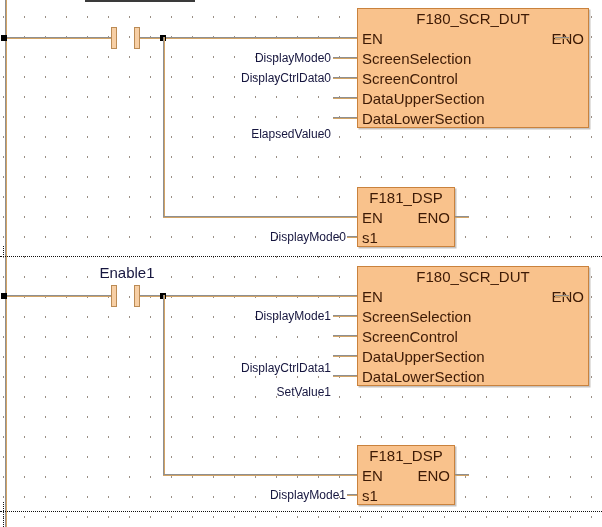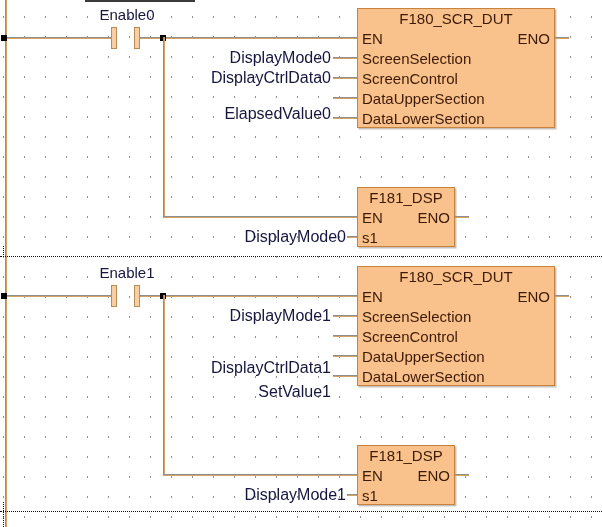--- a/index.html
+++ b/index.html
@@ -25,45 +25,44 @@
   
   .contact-label{position:absolute; left:63px; top:6px; width:128px; height:17px;
                  text-align:center; font-size:15px; line-height:17px; color:#16163f;}
   .cbar{position:absolute; top:27px; width:6px; height:22px;
         background:#f7cfa5; border:1px solid #bb8b55; box-sizing:border-box;}
   .cbar.b1{left:111px;} .cbar.b2{left:134px;}
   
   .fb{position:absolute; background:#f9c28c; border:1px solid #c9823d;
       box-sizing:border-box; color:#3d1a05; font-size:15px;
       box-shadow:1.5px 1.5px 0 rgba(130,120,110,0.45);}
-  .fb-main{left:357px; top:8px; width:198px; height:120px;}
+  .fb-main{left:357px; top:8px; width:232px; height:120px;}
   .fb-sub{left:357px; top:187px; width:98px; height:60px;}
   .fb-title{height:20px; line-height:20px; text-align:center; white-space:nowrap;}
   .fb-row{height:20px; line-height:20px; padding:0 4px; display:flex;
           justify-content:space-between; white-space:nowrap;}
   
   .varlab{position:absolute; height:20px; line-height:20px; text-align:right;
-          font-size:16px; color:#16163f; white-space:nowrap;}
+          font-size:12px; color:#16163f; white-space:nowrap;}
   .in-main{left:130px; width:201px;}
   .in-sub{left:146px; width:200px;}
   
   .sep{position:absolute; left:0; width:602px; height:0; border-top:1px dotted #111;}
   .vsep{position:absolute; width:0; border-left:1px dotted #111;}
   .cutoff{position:absolute; left:85px; top:0; width:110px; height:2px; background:#3a3a3a;}
 </style>
 </head>
 <body>
 
 <div id="canvas">
 
   <div class="cutoff"></div>
   <div class="rail"></div>
 
   <div class="net" id="net1">
-    <div class="contact-label">Enable0</div>
     <div class="hwire" style="left:6px;top:37px;width:105px;"></div>
     <div class="cbar b1"></div>
     <div class="cbar b2"></div>
     <div class="hwire" style="left:140px;top:37px;width:217px;"></div>
     <div class="junction" style="left:1px;top:35px;"></div>
     <div class="junction" style="left:160px;top:35px;"></div>
     <div class="vwire" style="left:163px;top:37px;height:181px;"></div>
     <div class="hwire" style="left:163px;top:216px;width:194px;"></div>
 
     <div class="fb fb-main">
@@ -86,21 +85,21 @@
         </div>
     </div>
 
     <div class="hwire" style="left:555px;top:37px;width:14px;"></div>
     <div class="hwire" style="left:333px;top:57px;width:24px;"></div>
     <div class="hwire" style="left:333px;top:77px;width:24px;"></div>
     <div class="hwire" style="left:333px;top:97px;width:24px;"></div>
     <div class="hwire" style="left:333px;top:117px;width:24px;"></div>
     <div class="varlab in-main" style="top:48px;">DisplayMode0</div>
     <div class="varlab in-main" style="top:68px;">DisplayCtrlData0</div>
-    <div class="varlab in-main" style="top:104px;text-align:right;">ElapsedValue0</div>
+    <div class="varlab in-main" style="top:124px;text-align:right;">ElapsedValue0</div>
 
     <div class="fb fb-sub">
       <div class="fb-title">F181_DSP</div>
       <div class="fb-row">
         <span>EN</span>
         <span>ENO</span>
       </div>
       <div class="fb-row">
           <span>s1</span>
         </div>

